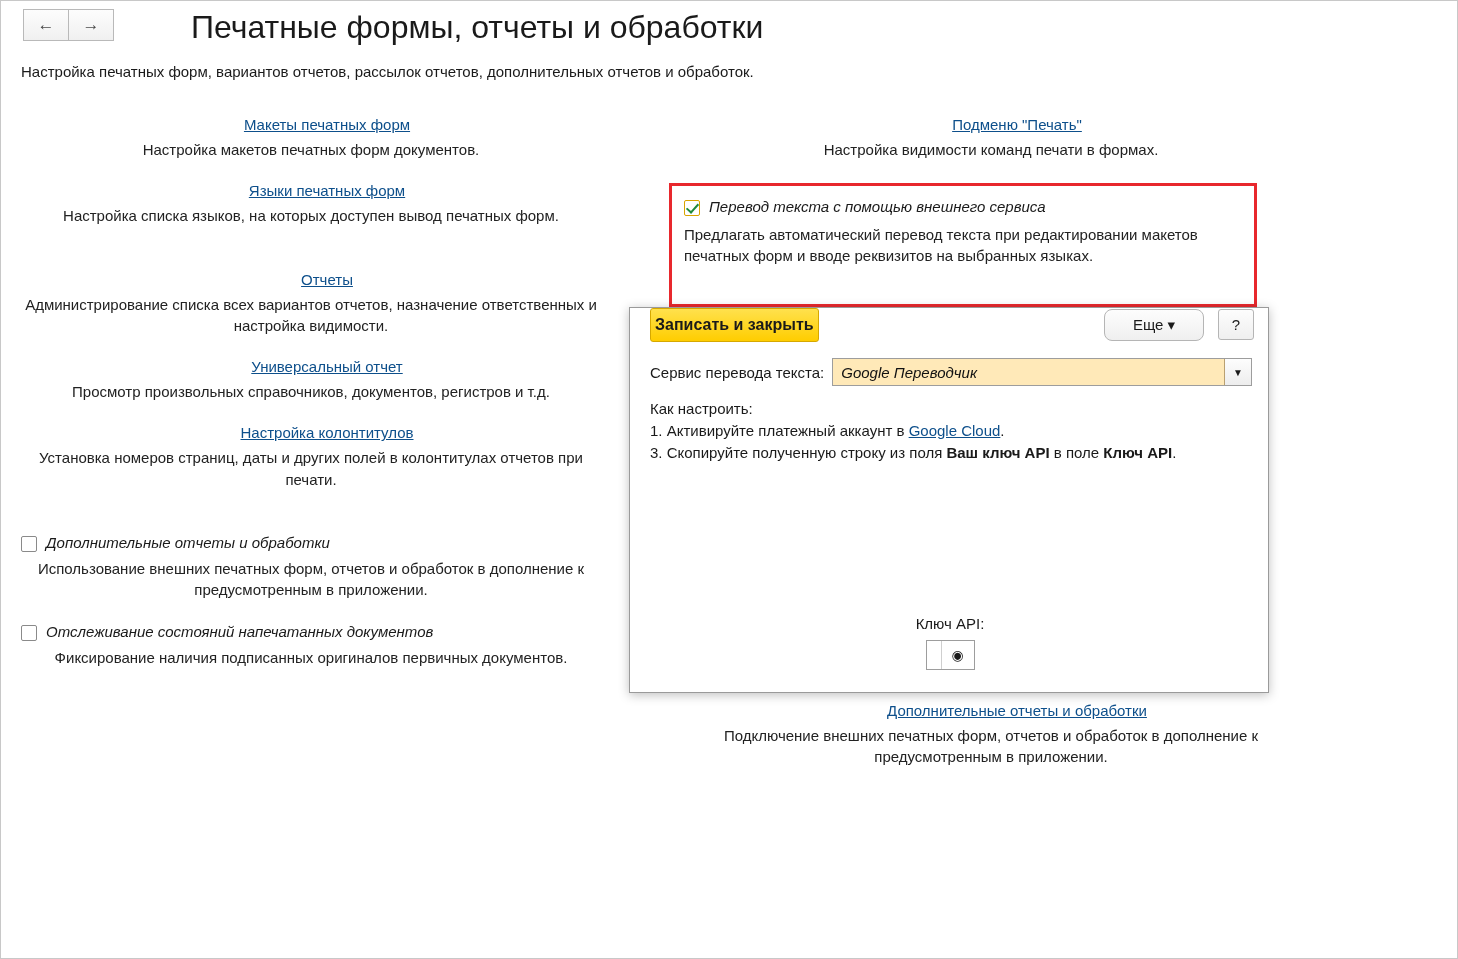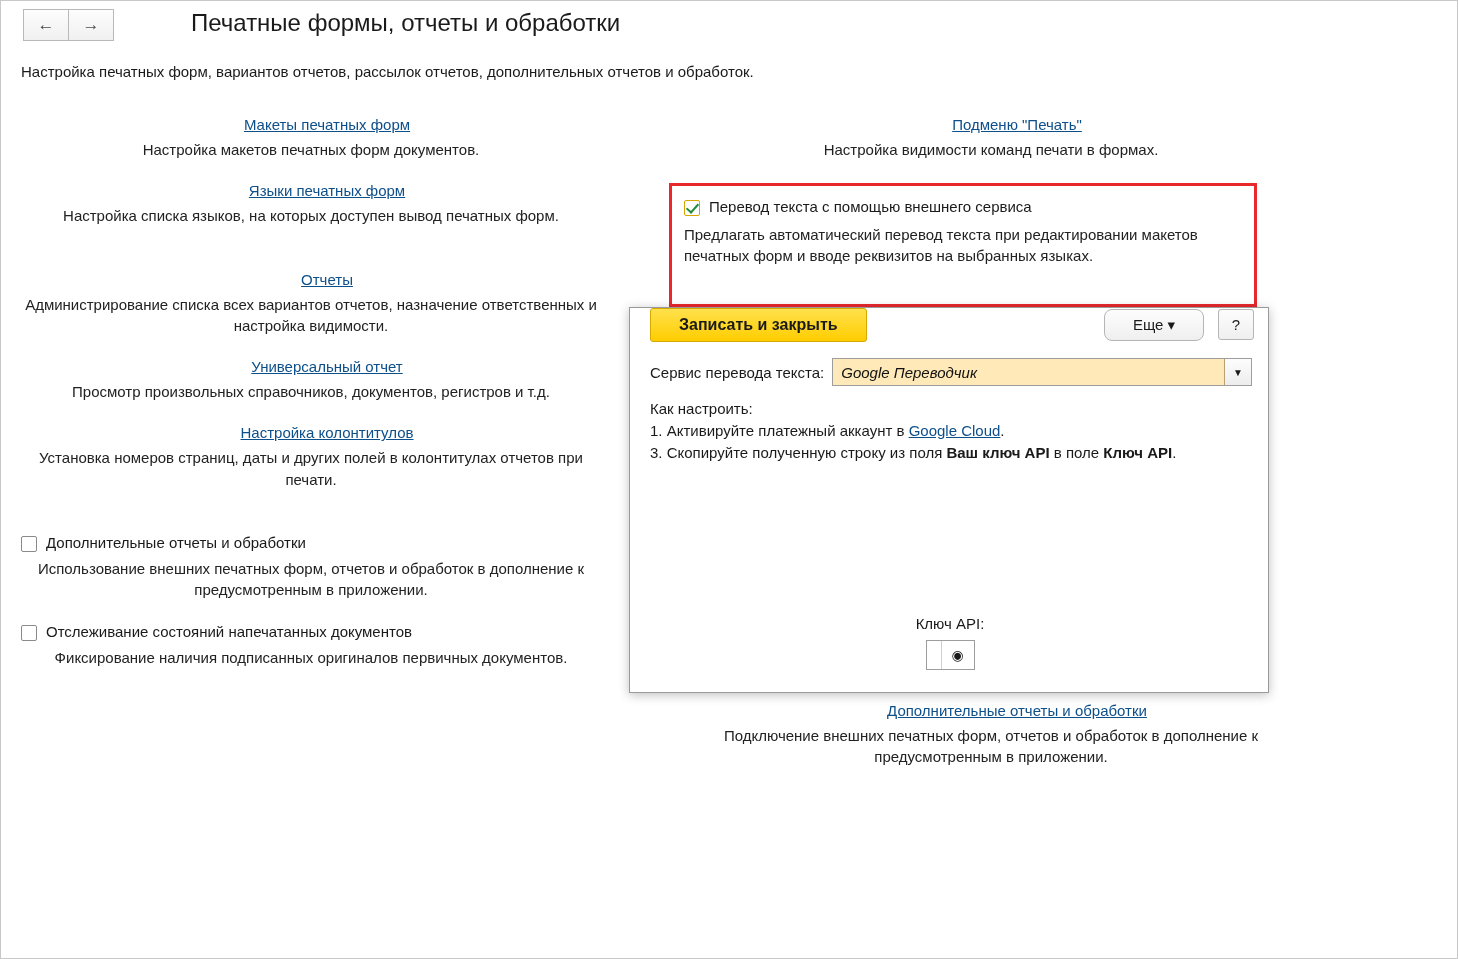--- a/index.html
+++ b/index.html
@@ -43,21 +43,21 @@
     justify-content: center;
     font-size: 17px;
     color: #4a4a4a;
     cursor: pointer;
   }
   .navbtn.first { border-right: none; }
   .page-title {
     position: absolute;
     left: 190px;
     top: 8px;
-    font-size: 24px;
+    font-size: 32px;
     color: #1a1a1a;
   }
   .subtitle {
     position: absolute;
     left: 20px;
     top: 62px;
     font-size: 15px;
     color: #1a1a1a;
   }
 
@@ -117,21 +117,21 @@
   }
   .cbox.checked::after {
     content: "";
     position: absolute;
     left: 4px; top: 0px;
     width: 5px; height: 10px;
     border: solid #1f8a3b;
     border-width: 0 2.5px 2.5px 0;
     transform: rotate(42deg);
   }
-  .cblabel { font-size: 15px; }
+  .cblabel { font-size: 15px; font-style: italic; }
 
   
   .redbox {
     position: absolute;
     left: 668px;
     top: 182px;
     width: 588px;
     height: 124px;
     border: 3px solid #e8282d;
     box-sizing: border-box;
@@ -179,21 +179,21 @@
     position: relative;
     height: 46px;
     padding: 0 14px 0 20px;
   }
   .btn-yellow {
     position: absolute;
     left: 20px; top: 0;
     background: linear-gradient(#ffe14d, #ffcd00);
     border: 1px solid #d6a800;
     border-radius: 3px;
-    padding: 7px 28px;
+    padding: 7px 4px;
     font-size: 16px;
     font-weight: bold;
     color: #1a1a1a;
     cursor: pointer;
   }
   .btn-more {
     position: absolute;
     right: 64px; top: 1px;
     border: 1px solid #b5b5b5;
     background: linear-gradient(#fdfdfd, #efefef);

